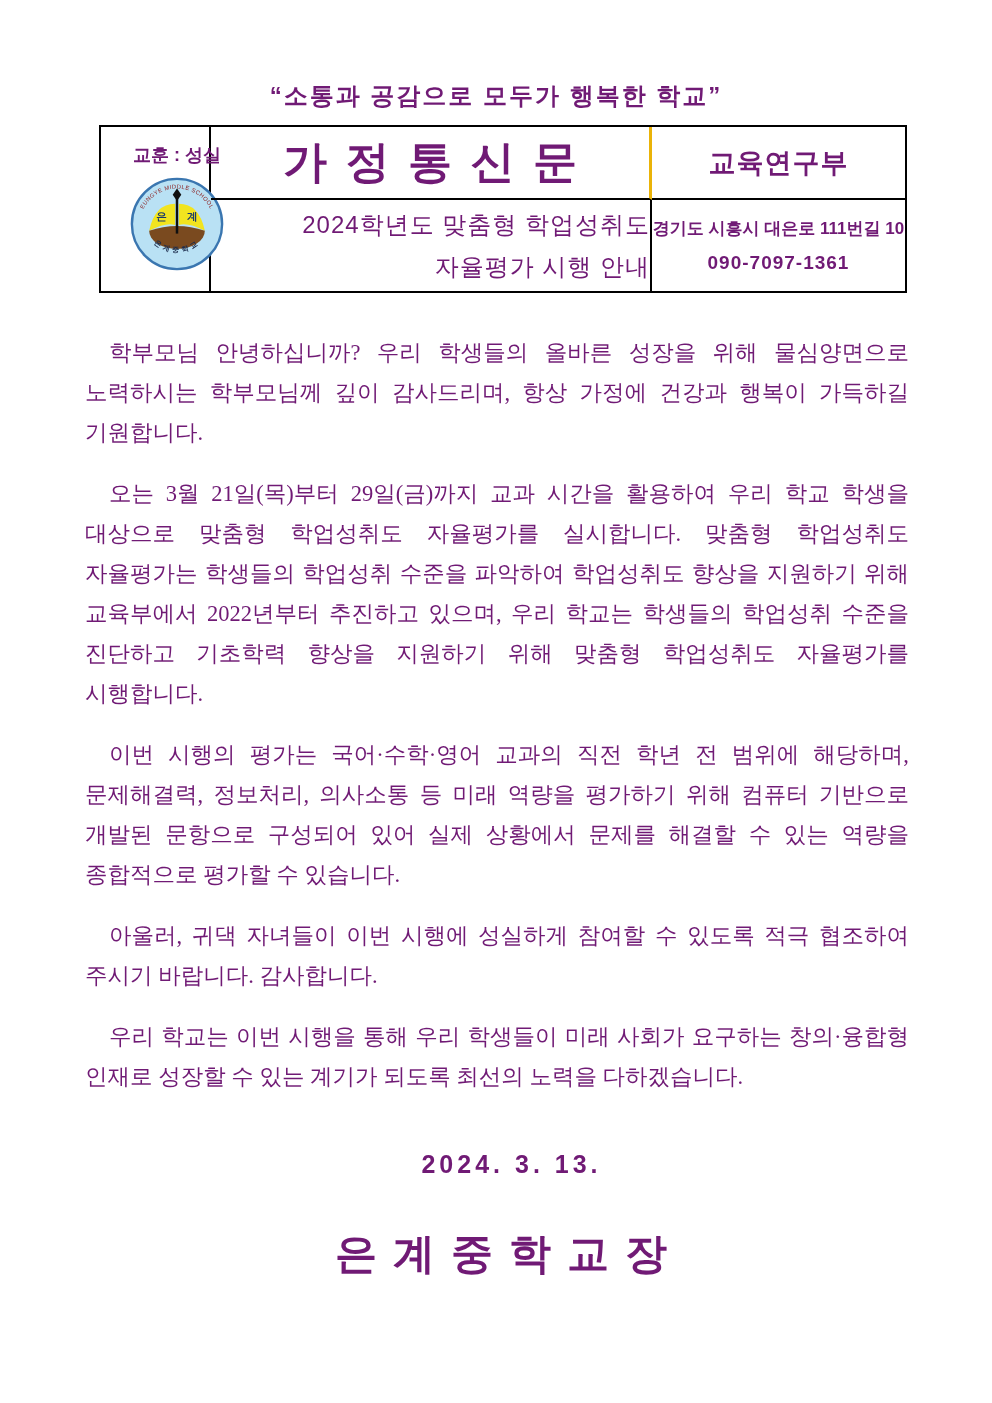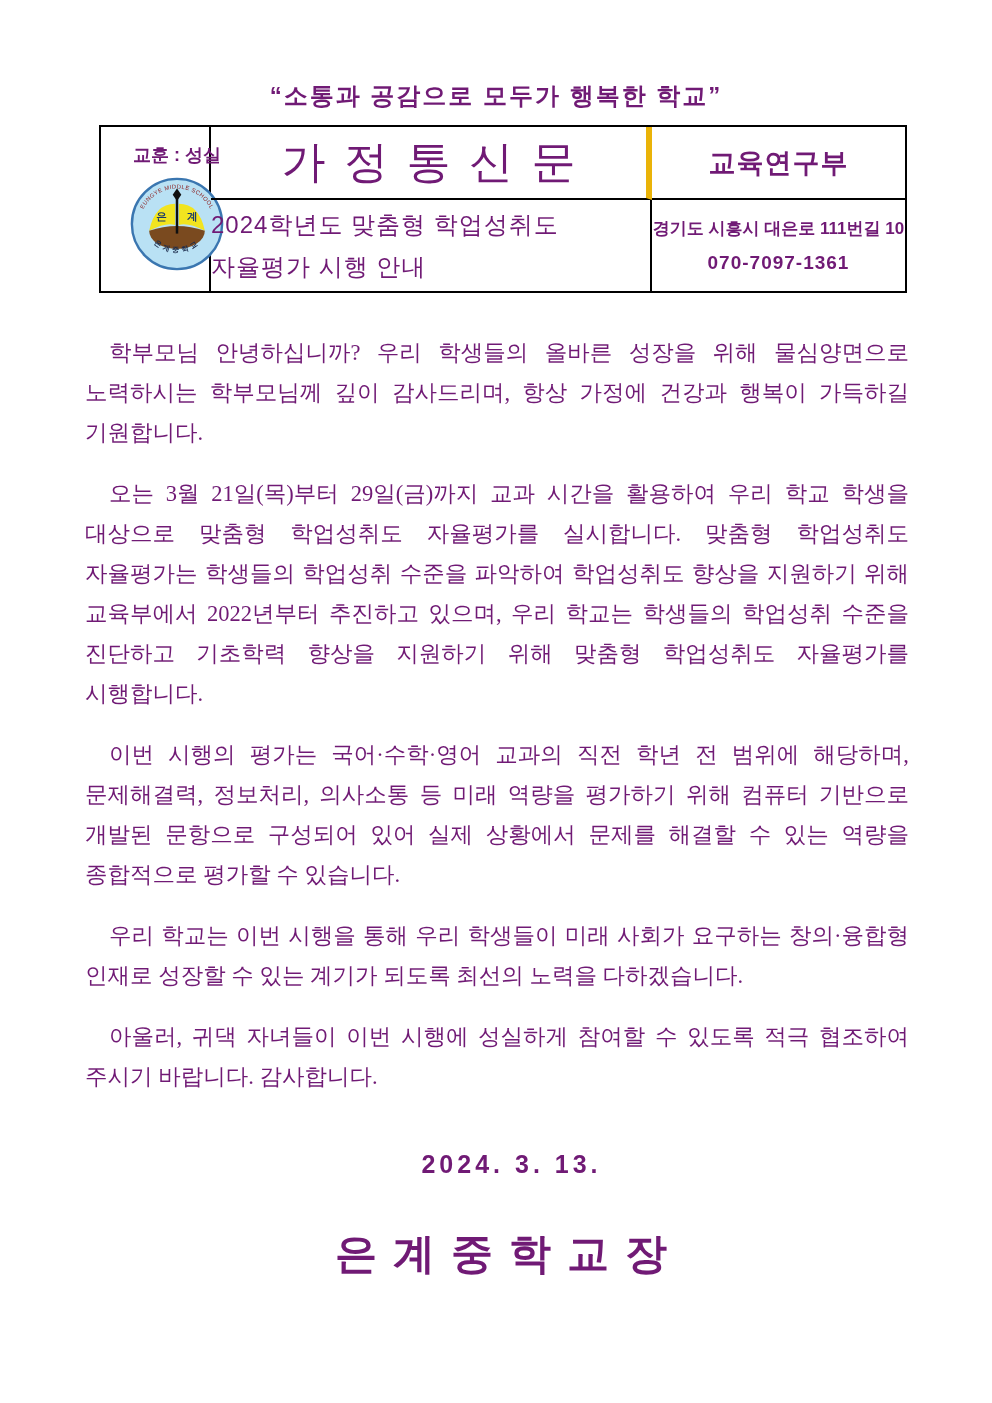--- a/index.html
+++ b/index.html
@@ -47,27 +47,27 @@
   .motto {
     font-family: "Liberation Sans", sans-serif;
     font-weight: bold;
     font-size: 18px;
     white-space: nowrap;
   }
   .logo-wrap { margin-top: 9px; }
   .ht-title {
     grid-column: 2;
     grid-row: 1;
-    border-right: 6px solid #eab308;
+    border-right: 3px solid #eab308;
     border-bottom: 2px solid #000;
     display: flex;
     align-items: center;
     justify-content: center;
     font-family: "Liberation Sans", sans-serif;
-    font-weight: normal;
+    font-weight: bold;
     font-size: 44px;
     letter-spacing: 0.42em;
     text-indent: 0.42em; 
   }
   .ht-dept {
     grid-column: 3;
     grid-row: 1;
     border-bottom: 2px solid #000;
     display: flex;
     align-items: center;
@@ -76,21 +76,21 @@
     font-weight: bold;
     font-size: 27px;
     letter-spacing: 1px;
   }
   .ht-subtitle {
     grid-column: 2;
     grid-row: 2;
     border-right: 2px solid #000;
     display: flex;
     flex-direction: column;
-    align-items: flex-start;
+    align-items: flex-end;
     justify-content: center;
     font-family: "Liberation Sans", sans-serif;
     font-size: 24px;
     line-height: 42px;
     letter-spacing: 1px;
   }
   .ht-contact {
     grid-column: 3;
     grid-row: 2;
     display: flex;
@@ -200,31 +200,31 @@
 
     <div class="ht-cell ht-dept">교육연구부</div>
 
     <div class="ht-cell ht-subtitle">
       <span>2024학년도 맞춤형 학업성취도</span>
       <span>자율평가 시행 안내</span>
     </div>
 
     <div class="ht-cell ht-contact">
       <span class="addr">경기도 시흥시 대은로 111번길 10</span>
-      <span class="phone">070-7097-1361</span>
+      <span class="phone">090-7097-1361</span>
     </div>
 
   </div>
 
   <div class="content">
     <p>학부모님 안녕하십니까? 우리 학생들의 올바른 성장을 위해 물심양면으로 노력하시는 학부모님께 깊이 감사드리며, 항상 가정에 건강과 행복이 가득하길 기원합니다.</p>
     <p>오는 3월 21일(목)부터 29일(금)까지 교과 시간을 활용하여 우리 학교 학생을 대상으로 맞춤형 학업성취도 자율평가를 실시합니다. 맞춤형 학업성취도 자율평가는 학생들의 학업성취 수준을 파악하여 학업성취도 향상을 지원하기 위해 교육부에서 2022년부터 추진하고 있으며, 우리 학교는 학생들의 학업성취 수준을 진단하고 기초학력 향상을 지원하기 위해 맞춤형 학업성취도 자율평가를 시행합니다.</p>
     <p>이번 시행의 평가는 국어·수학·영어 교과의 직전 학년 전 범위에 해당하며, 문제해결력, 정보처리, 의사소통 등 미래 역량을 평가하기 위해 컴퓨터 기반으로 개발된 문항으로 구성되어 있어 실제 상황에서 문제를 해결할 수 있는 역량을 종합적으로 평가할 수 있습니다.</p>
+    <p>아울러, 귀댁 자녀들이 이번 시행에 성실하게 참여할 수 있도록 적극 협조하여 주시기 바랍니다. 감사합니다.</p>
     <p>우리 학교는 이번 시행을 통해 우리 학생들이 미래 사회가 요구하는 창의·융합형 인재로 성장할 수 있는 계기가 되도록 최선의 노력을 다하겠습니다.</p>
-    <p>아울러, 귀댁 자녀들이 이번 시행에 성실하게 참여할 수 있도록 적극 협조하여 주시기 바랍니다. 감사합니다.</p>
   </div>
 
   <div class="date-line">2024. 3. 13.</div>
 
   <div class="sign-row">
     <span class="signer">은계중학교장</span>
   </div>
 
 </div>
 

